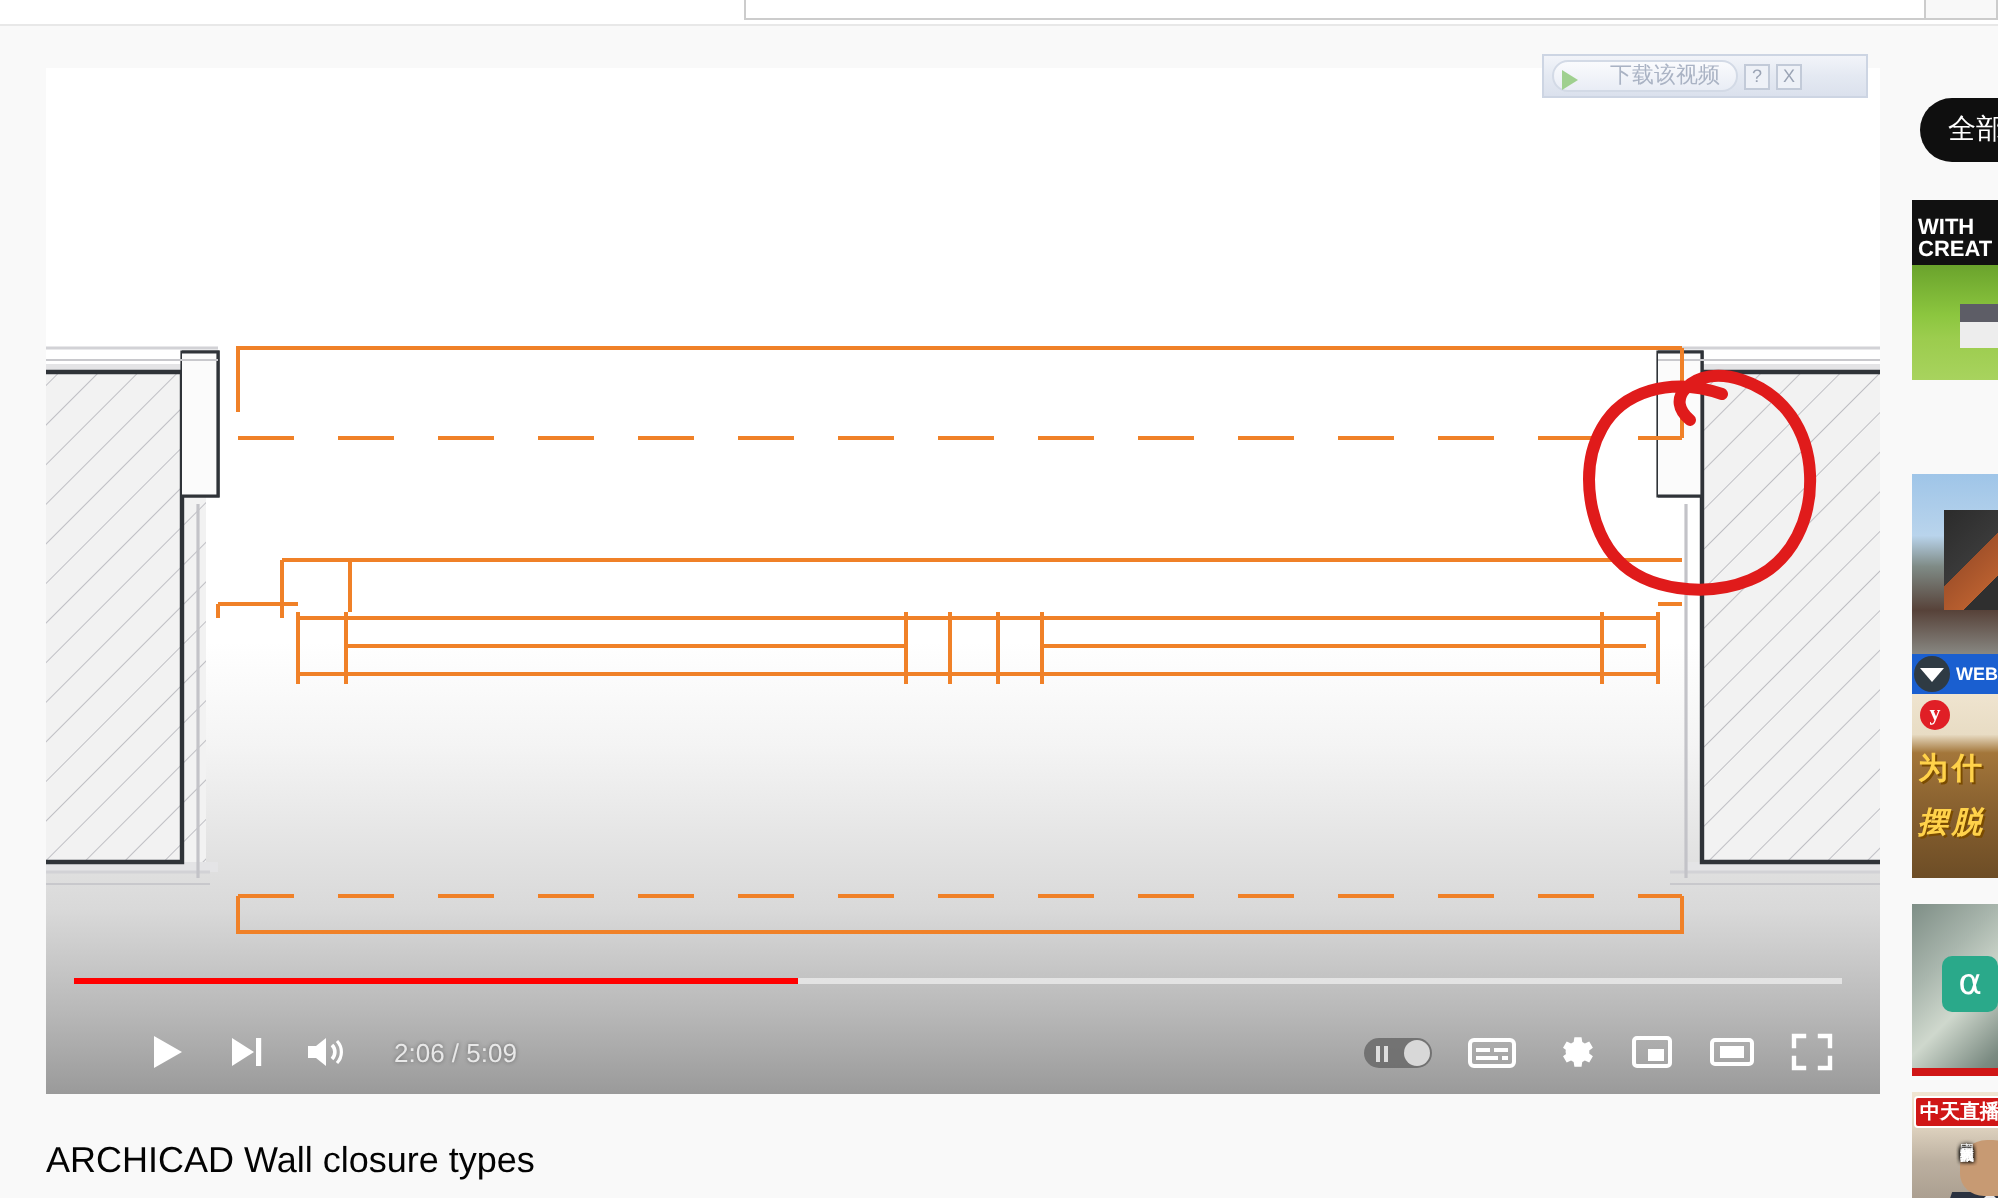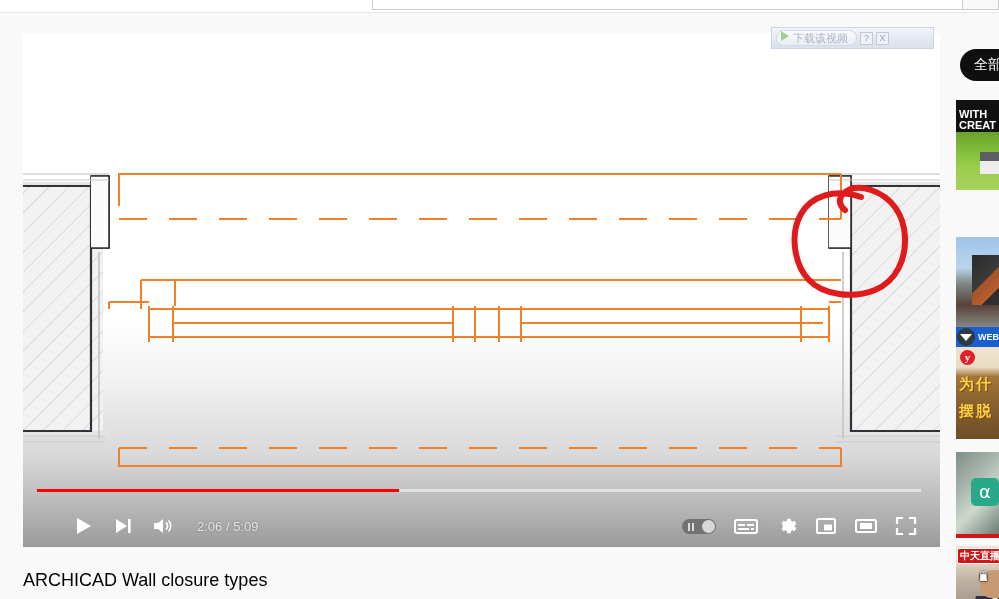--- a/index.html
+++ b/index.html
@@ -118,21 +118,21 @@
   #download-widget {
     position: absolute; left: 771px; top: 27px; width: 163px; height: 22px;
     background: linear-gradient(to bottom,#f2f4f9 0%, #e4e9f2 50%, #dbe1ed 100%);
     border: 1px solid #cdd5e3;
     display: flex; align-items: center;
   }
   #download-button {
     margin-left: 4px; height: 16px; padding: 0 8px 0 4px;
     border: 1px solid #d3dae6; border-radius: 9px;
     background: linear-gradient(to bottom,#fafbfd,#e9edf5);
-    display: flex; align-items: flex-start; gap: 4px; cursor: pointer;
+    display: flex; align-items: flex-end; gap: 16px; cursor: pointer;
   }
   #dl-play-icon {
     width: 0; height: 0; border-left: 8px solid #9fd08f;
     border-top: 5px solid transparent; border-bottom: 5px solid transparent;
   }
   #dl-label {
     font-size: 11px; color: #aab3c4; white-space: nowrap;
     font-family: "Liberation Sans", sans-serif;
   }
   .mini-btn {
@@ -211,21 +211,21 @@
     border-radius: 50%; background: #e01f26; color: #fff;
     font-size: 11px; font-weight: bold; text-align: center; line-height: 15px;
     font-family: "Liberation Serif", serif;
   }
   #ad3 .cn1, #ad3 .cn2 {
     position: absolute; left: 3px; color: #ffd24a; font-size: 15px; font-weight: bold;
     font-family: "DejaVu Sans", sans-serif; letter-spacing: 2px;
     text-shadow: 1px 1px 0 #7a4b00; white-space: nowrap;
   }
   #ad3 .cn1 { top: 28px; }
-  #ad3 .cn2 { top: 55px; }
+  #ad3 .cn2 { top: 55px; font-style: italic; }
 
   
   #ad4 { top: 418px; }
   #ad4 .ad-thumb { height: 86px;
     background: linear-gradient(135deg,#7e8e86 0%, #a9b6ad 30%, #cfd8cd 52%, #7b8b82 80%, #5d6b63 100%); }
   #ad4 .alogo {
     position: absolute; left: 15px; top: 26px; width: 28px; height: 28px;
     border-radius: 5px; background: #2aa98a; color: #fff;
     font-size: 18px; text-align: center; line-height: 28px;
     font-family: "DejaVu Sans", sans-serif;

